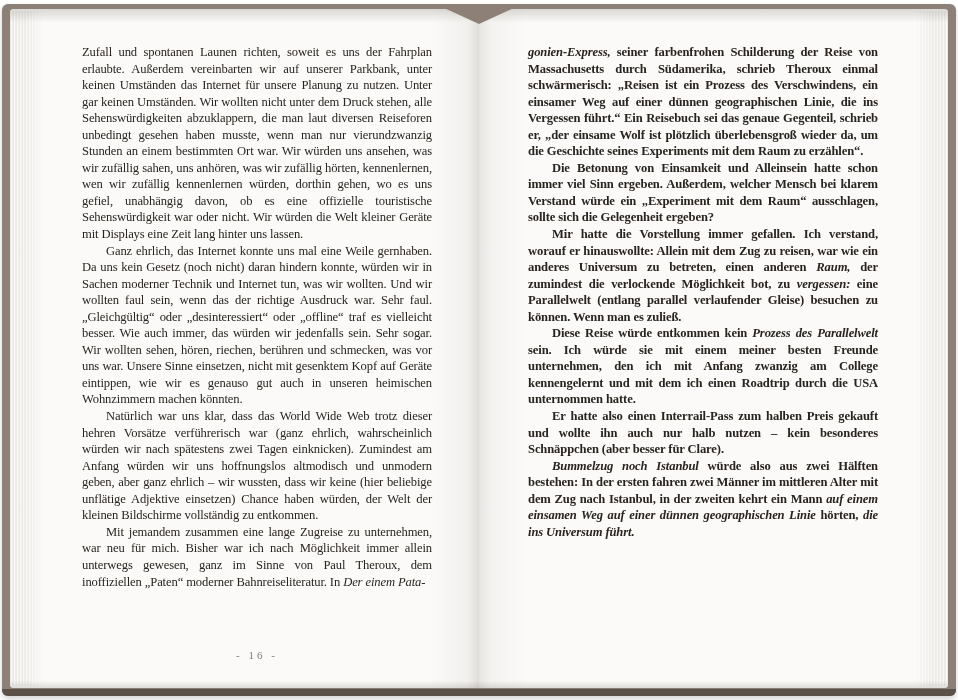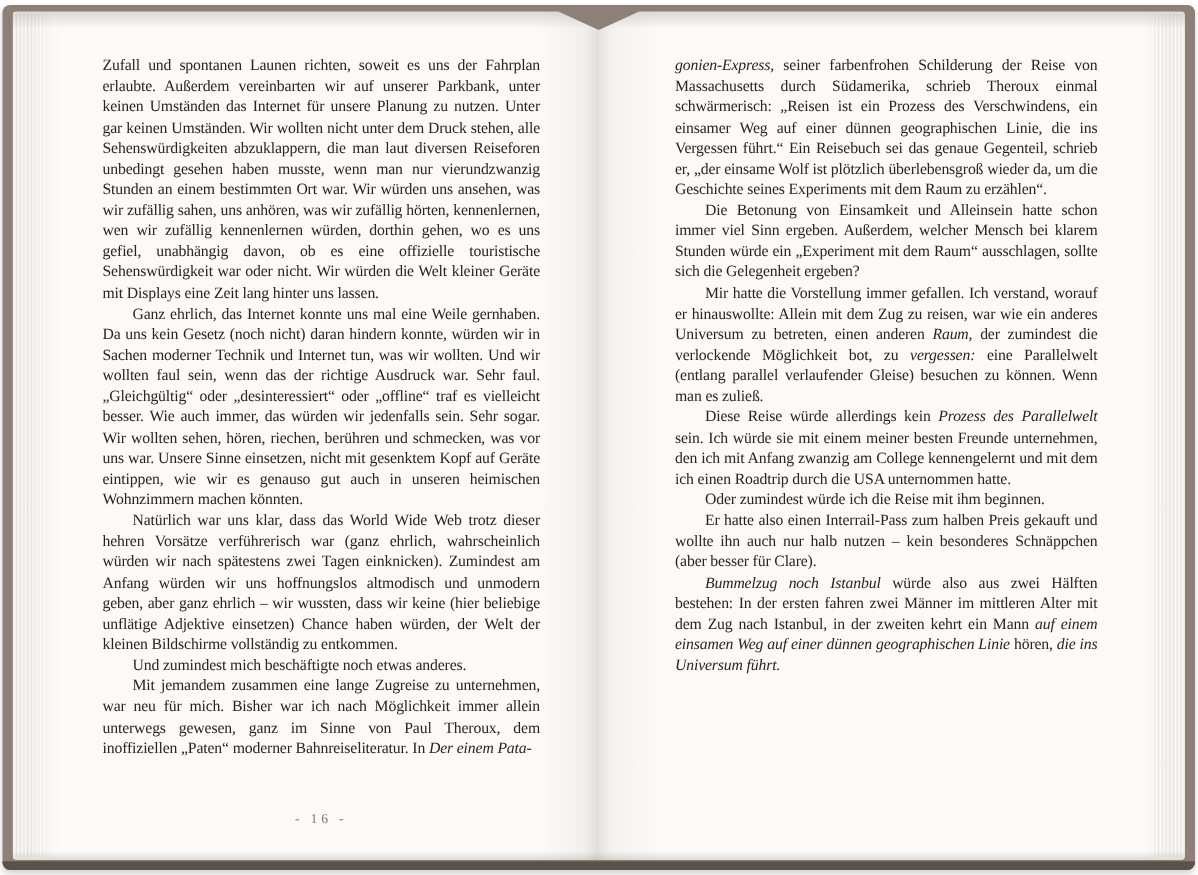--- a/index.html
+++ b/index.html
@@ -88,21 +88,21 @@
     position: absolute; top: 35px;
     font-size: 12.6px;
     line-height: 16.55px;
     letter-spacing: -0.12px;
     color: var(--ink, #29241f);
     text-align: justify;
     hyphens: auto;
     -webkit-hyphens: auto;
   }
   .page.left  .page-body { left: 72px; right: 47px; }
-  .page.right .page-body { left: 61px; right: 70px; }
+  .page.right .page-body { left: 49px; right: 70px; font-weight: bold; }
 
   .page-body p.para { margin: 0; }
   .page-body p.para.indent { text-indent: 24px; }
   .page-body em { font-style: italic; }
 
   .folio {
     position: absolute; bottom: 27px;
     text-align: center;
     font-size: 11px;
     letter-spacing: 3px;
@@ -120,35 +120,33 @@
 
     <div class="pages">
       <div class="fore-edge left"></div>
       <div class="fore-edge right"></div>
 
       <div class="page left">
         <div class="page-body" lang="de">
             <p class="para"><span>Zufall und spontanen Launen richten, soweit es uns der Fahrplan erlaubte. Außerdem vereinbarten wir auf unserer Parkbank, unter keinen Umständen das Internet für unsere Planung zu nutzen. Unter gar keinen Umständen. Wir wollten nicht unter dem Druck stehen, alle Sehenswürdigkeiten abzuklappern, die man laut diversen Reiseforen unbedingt gesehen haben musste, wenn man nur vierundzwanzig Stunden an einem bestimmten Ort war. Wir würden uns ansehen, was wir zufällig sahen, uns anhören, was wir zufällig hörten, kennenlernen, wen wir zufällig kennenlernen würden, dorthin gehen, wo es uns gefiel, unabhängig davon, ob es eine offizielle touristische Sehenswürdigkeit war oder nicht. Wir würden die Welt kleiner Geräte mit Displays eine Zeit lang hinter uns lassen.</span></p>
             <p class="para indent"><span>Ganz ehrlich, das Internet konnte uns mal eine Weile gernhaben. Da uns kein Gesetz (noch nicht) daran hindern konnte, würden wir in Sachen moderner Technik und Internet tun, was wir wollten. Und wir wollten faul sein, wenn das der richtige Ausdruck war. Sehr faul. „Gleichgültig“ oder „desinteressiert“ oder „offline“ traf es vielleicht besser. Wie auch immer, das würden wir jedenfalls sein. Sehr sogar. Wir wollten sehen, hören, riechen, berühren und schmecken, was vor uns war. Unsere Sinne einsetzen, nicht mit gesenktem Kopf auf Geräte eintippen, wie wir es genauso gut auch in unseren heimischen Wohnzimmern machen könnten.</span></p>
             <p class="para indent"><span>Natürlich war uns klar, dass das World Wide Web trotz dieser hehren Vorsätze verführerisch war (ganz ehrlich, wahrscheinlich würden wir nach spätestens zwei Tagen einknicken). Zumindest am Anfang würden wir uns hoffnungslos altmodisch und unmodern geben, aber ganz ehrlich – wir wussten, dass wir keine (hier beliebige unflätige Adjektive einsetzen) Chance haben würden, der Welt der kleinen Bildschirme vollständig zu entkommen.</span></p>
-            <p class="para indent"><span>Und zumindest mich beschäftigte noch etwas anderes.</span></p>
             <p class="para indent"><span>Mit jemandem zusammen eine lange Zugreise zu unternehmen, war neu für mich. Bisher war ich nach Möglichkeit immer allein unterwegs gewesen, ganz im Sinne von Paul Theroux, dem inoffiziellen „Paten“ moderner Bahnreiseliteratur. In </span><em>Der einem Pata-</em></p>
           </div>
         <div class="folio">-  16  -</div>
       </div>
 
       <div class="page right">
         <div class="page-body" lang="de">
             <p class="para"><em>gonien-Express,</em><span> seiner farbenfrohen Schilderung der Reise von Massachusetts durch Südamerika, schrieb Theroux einmal schwärmerisch: „Reisen ist ein Prozess des Verschwindens, ein einsamer Weg auf einer dünnen geographischen Linie, die ins Vergessen führt.“ Ein Reisebuch sei das genaue Gegenteil, schrieb er, „der einsame Wolf ist plötzlich überlebensgroß wieder da, um die Geschichte seines Experiments mit dem Raum zu erzählen“.</span></p>
-            <p class="para indent"><span>Die Betonung von Einsamkeit und Alleinsein hatte schon immer viel Sinn ergeben. Außerdem, welcher Mensch bei klarem Stunden würde ein „Experiment mit dem Raum“ ausschlagen, sollte sich die Gelegenheit ergeben?</span></p>
+            <p class="para indent"><span>Die Betonung von Einsamkeit und Alleinsein hatte schon immer viel Sinn ergeben. Außerdem, welcher Mensch bei klarem Verstand würde ein „Experiment mit dem Raum“ ausschlagen, sollte sich die Gelegenheit ergeben?</span></p>
             <p class="para indent"><span>Mir hatte die Vorstellung immer gefallen. Ich verstand, worauf er hinauswollte: Allein mit dem Zug zu reisen, war wie ein anderes Universum zu betreten, einen anderen </span><em>Raum,</em><span> der zumindest die verlockende Möglichkeit bot, zu </span><em>vergessen:</em><span> eine Parallelwelt (entlang parallel verlaufender Gleise) besuchen zu können. Wenn man es zuließ.</span></p>
-            <p class="para indent"><span>Diese Reise würde allerdings kein </span><em>Prozess des Parallelwelt</em><span> sein. Ich würde sie mit einem meiner besten Freunde unternehmen, den ich mit Anfang zwanzig am College kennengelernt und mit dem ich einen Roadtrip durch die USA unternommen hatte.</span></p>
-            <p class="para indent"><span>Oder zumindest würde ich die Reise mit ihm beginnen.</span></p>
+            <p class="para indent"><span>Diese Reise würde entkommen kein </span><em>Prozess des Parallelwelt</em><span> sein. Ich würde sie mit einem meiner besten Freunde unternehmen, den ich mit Anfang zwanzig am College kennengelernt und mit dem ich einen Roadtrip durch die USA unternommen hatte.</span></p>
             <p class="para indent"><span>Er hatte also einen Interrail-Pass zum halben Preis gekauft und wollte ihn auch nur halb nutzen – kein besonderes Schnäppchen (aber besser für Clare).</span></p>
-            <p class="para indent"><em>Bummelzug noch Istanbul</em><span> würde also aus zwei Hälften bestehen: In der ersten fahren zwei Männer im mittleren Alter mit dem Zug nach Istanbul, in der zweiten kehrt ein Mann </span><em>auf einem einsamen Weg auf einer dünnen geographischen Linie</em><span> hören, </span><em>die ins Universum führt.</em></p>
+            <p class="para indent"><em>Bummelzug noch Istanbul</em><span> würde also aus zwei Hälften bestehen: In der ersten fahren zwei Männer im mittleren Alter mit dem Zug nach Istanbul, in der zweiten kehrt ein Mann </span><em>auf einem einsamen Weg auf einer dünnen geographischen Linie</em><span> hörten, </span><em>die ins Universum führt.</em></p>
           </div>
       </div>
 
       <div class="spine-shadow"></div>
       <div class="page-top-shadow"></div>
       <div class="page-bottom-shadow"></div>
     </div>
   </div>
 </div>
 

